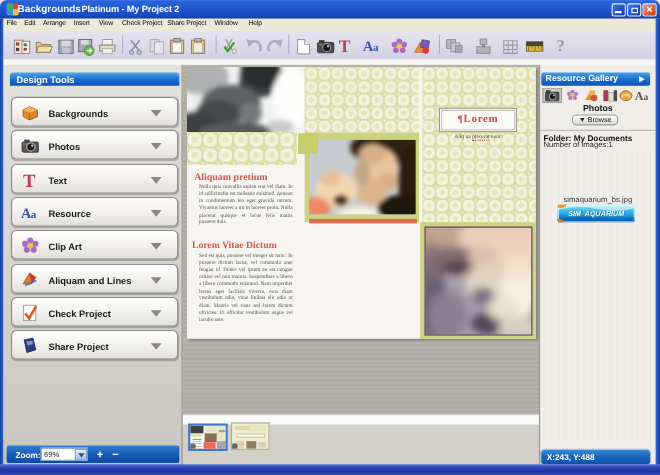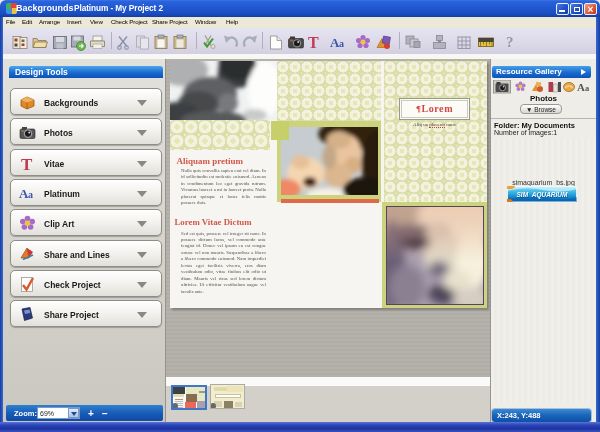--- a/index.html
+++ b/index.html
@@ -215,29 +215,29 @@
           <circle cx="10.3" cy="8.4" r="1" fill="#ddd"></circle>
           <rect x="2" y="6" width="3.5" height="2" fill="#8a6a40"></rect>
         </svg></div>
       <div class="lt">Photos</div>
       <div class="ar"></div>
     </div>
 <div class="abs lbtn" style="top:90px;">
       <div class="lic" id="li3"><svg width="17" height="17">
           <text x="2" y="15" font-family="Liberation Serif" font-size="17" font-weight="bold" fill="#c23a50">T</text>
         </svg></div>
-      <div class="lt">Vitae</div>
+      <div class="lt">Text</div>
       <div class="ar"></div>
     </div>
 <div class="abs lbtn" style="top:120px;">
       <div class="lic" id="li4"><svg width="17" height="17">
           <text x="0" y="13" font-family="Liberation Serif" font-size="13" font-weight="bold" fill="#3a55b0">A</text>
           <text x="9" y="13" font-family="Liberation Serif" font-size="10" font-weight="bold" fill="#3a55b0">a</text>
         </svg></div>
-      <div class="lt">Platinum</div>
+      <div class="lt">Resource</div>
       <div class="ar"></div>
     </div>
 <div class="abs lbtn" style="top:150px;padding-left:20px;">
       <div class="lic" id="li5"><svg width="17" height="17">
           <g fill="#a86ac8">
             <circle cx="8.5" cy="3.6" r="2.8"></circle>
             <circle cx="13.2" cy="6.6" r="2.8"></circle>
             <circle cx="11.6" cy="12" r="2.8"></circle>
             <circle cx="5.4" cy="12" r="2.8"></circle>
             <circle cx="3.8" cy="6.6" r="2.8"></circle>
@@ -246,21 +246,21 @@
         </svg></div>
       <div class="lt">Clip Art</div>
       <div class="ar"></div>
     </div>
 <div class="abs lbtn" style="top:181px;">
       <div class="lic" id="li6"><svg width="17" height="17">
           <path d="M2,12 L8,2 L10,12 Z" fill="#e87828" stroke="#9a4a10" stroke-width="0.7"></path>
           <path d="M8,2 L14,6 L10,12 Z" fill="#c83830"></path>
           <path d="M4,13.5 L14,9" stroke="#3a7ab0" stroke-width="1.4"></path>
         </svg></div>
-      <div class="lt">Share and Lines</div>
+      <div class="lt">Aliquam and Lines</div>
       <div class="ar"></div>
     </div>
 <div class="abs lbtn" style="top:211px;">
       <div class="lic" id="li7"><svg width="17" height="17">
           <rect x="2.5" y="1.5" width="11" height="14" fill="#fdfdfb" stroke="#999" stroke-width="0.8"></rect>
           <path d="M4,9 l3.5,4.5 L14,2" stroke="#d85a28" stroke-width="2.4" fill="none"></path>
         </svg></div>
       <div class="lt">Check Project</div>
       <div class="ar"></div>
     </div>

